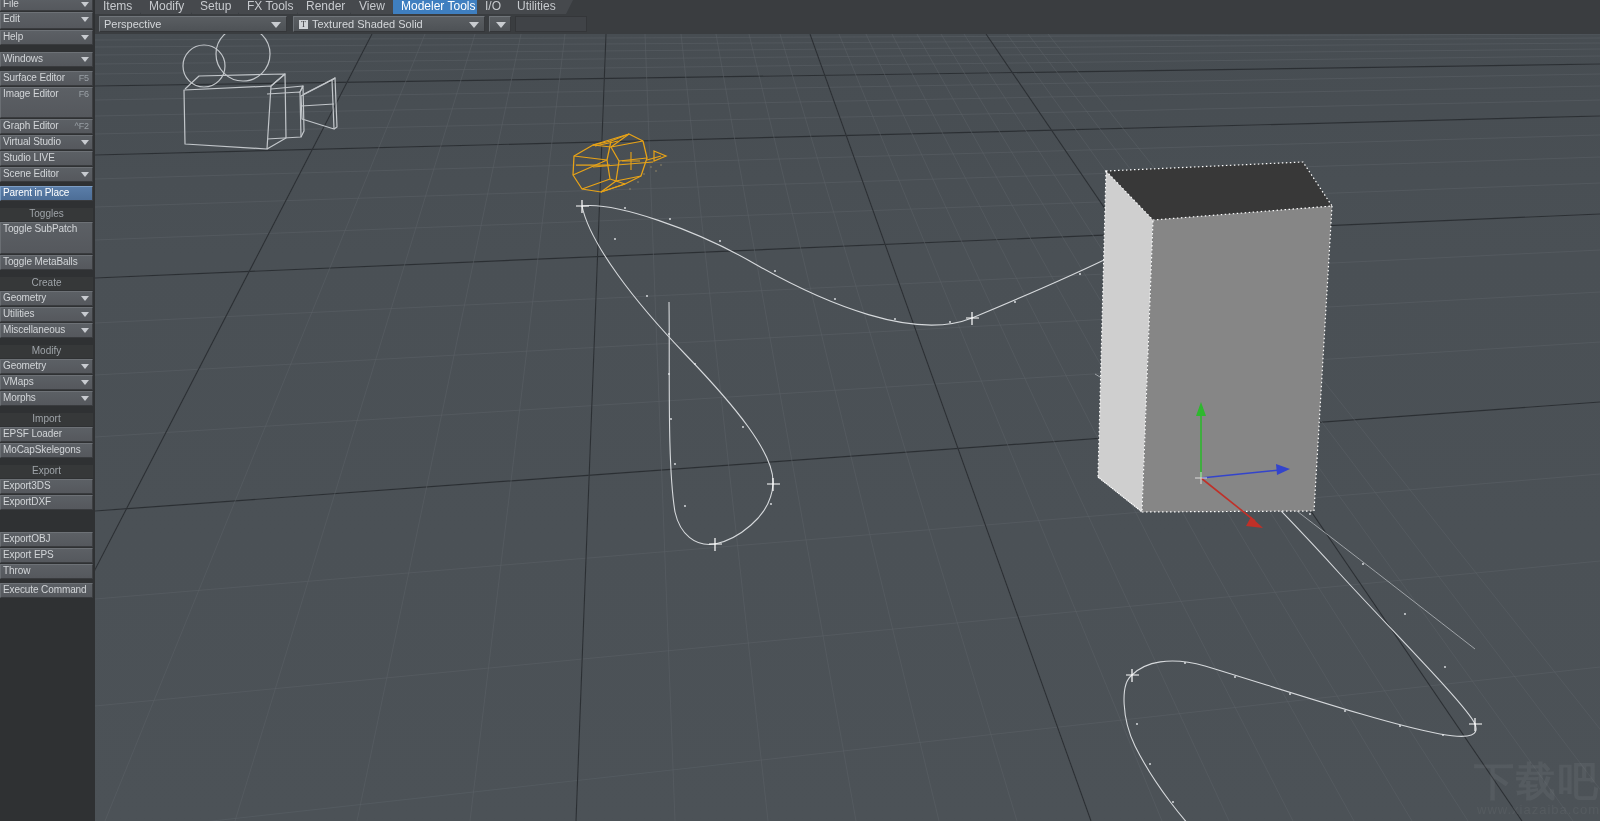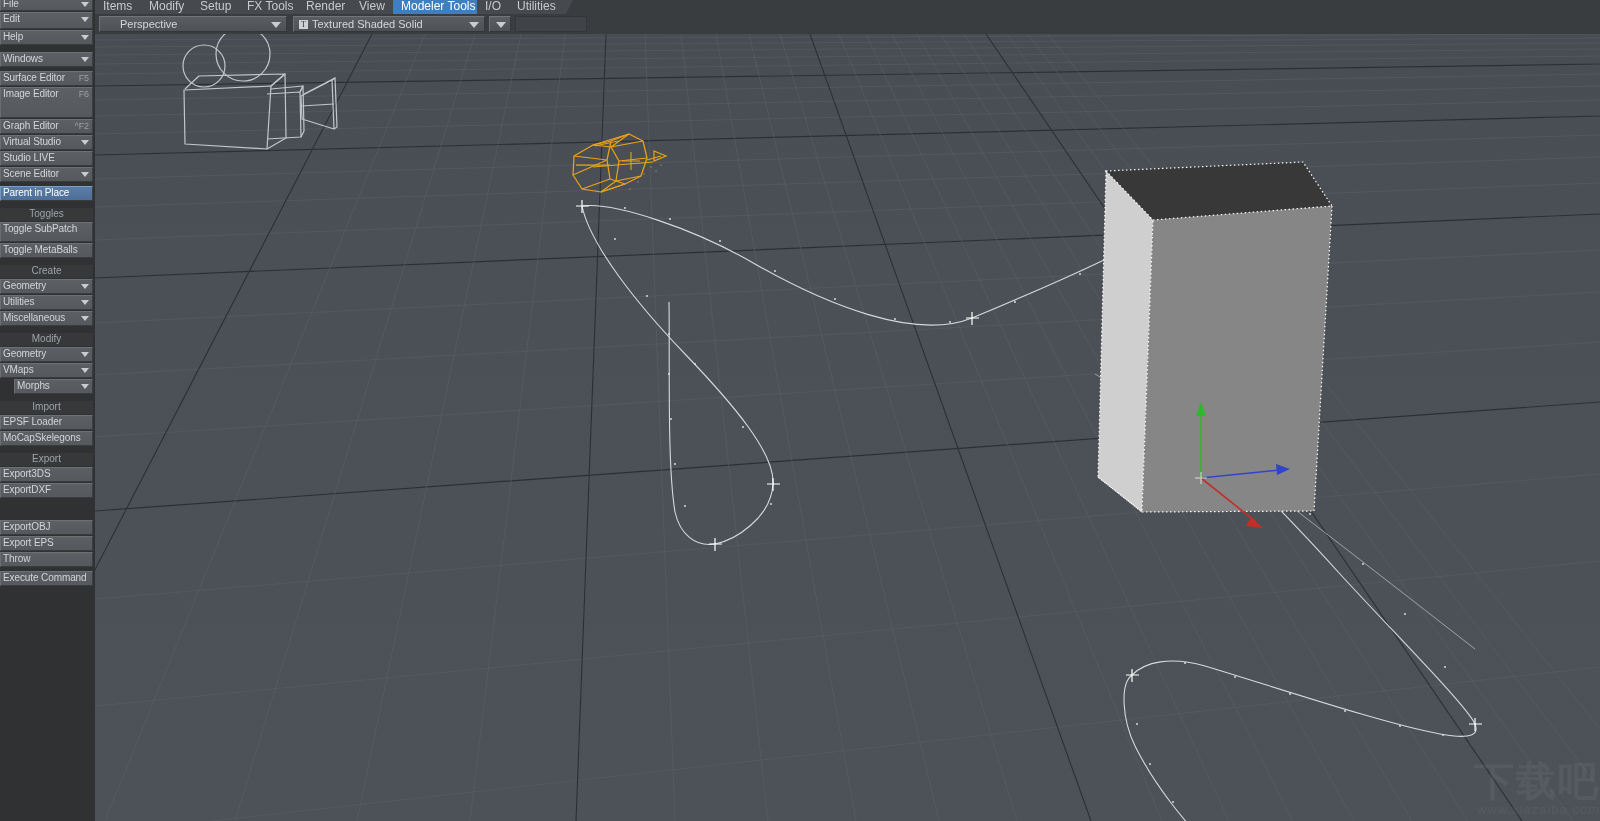--- a/index.html
+++ b/index.html
@@ -116,21 +116,21 @@
     top: 2px;
     height: 16px;
     background: linear-gradient(#5a5e62, #4e5256);
     border-top: 1px solid #70757a;
     border-left: 1px solid #6c7176;
     border-bottom: 1px solid #343639;
     border-right: 1px solid #37393c;
     color: #d4d7da;
     font-size: 11px;
     line-height: 15px;
-    padding-left: 20px;
+    padding-left: 4px;
     white-space: nowrap;
     overflow: hidden;
   }
   .vp-dd .caret {
     position: absolute;
     right: 5px; top: 5px;
     width: 0; height: 0;
     border-left: 5px solid transparent;
     border-right: 5px solid transparent;
     border-top: 6px solid #c9ccd0;
@@ -261,21 +261,21 @@
 
     <div class="spacer-sm"></div>
 
     <div class="side-btn sel" style="height:15px;">
       <span>Parent in Place</span>
     </div>
 
     <div class="spacer"></div>
 
     <div class="side-group">Toggles</div>
-    <div class="side-btn" style="height:20px;">
+    <div class="side-btn" style="height:32px;">
       <span>Toggle SubPatch</span>
     </div>
     <div class="side-btn" style="height:15px;">
       <span>Toggle MetaBalls</span>
     </div>
 
     <div class="spacer"></div>
 
     <div class="side-group">Create</div>
     <div class="side-btn" style="height:15px;">
@@ -295,21 +295,21 @@
 
     <div class="side-group">Modify</div>
     <div class="side-btn" style="height:15px;">
       <span>Geometry</span>
       <span class="caret"></span>
     </div>
     <div class="side-btn" style="height:15px;">
       <span>VMaps</span>
       <span class="caret"></span>
     </div>
-    <div class="side-btn" style="height:15px;margin-left:14px;">
+    <div class="side-btn" style="height:15px;">
       <span>Morphs</span>
       <span class="caret"></span>
     </div>
 
     <div class="spacer"></div>
 
     <div class="side-group">Import</div>
     <div class="side-btn" style="height:15px;">
       <span>EPSF Loader</span>
     </div>

